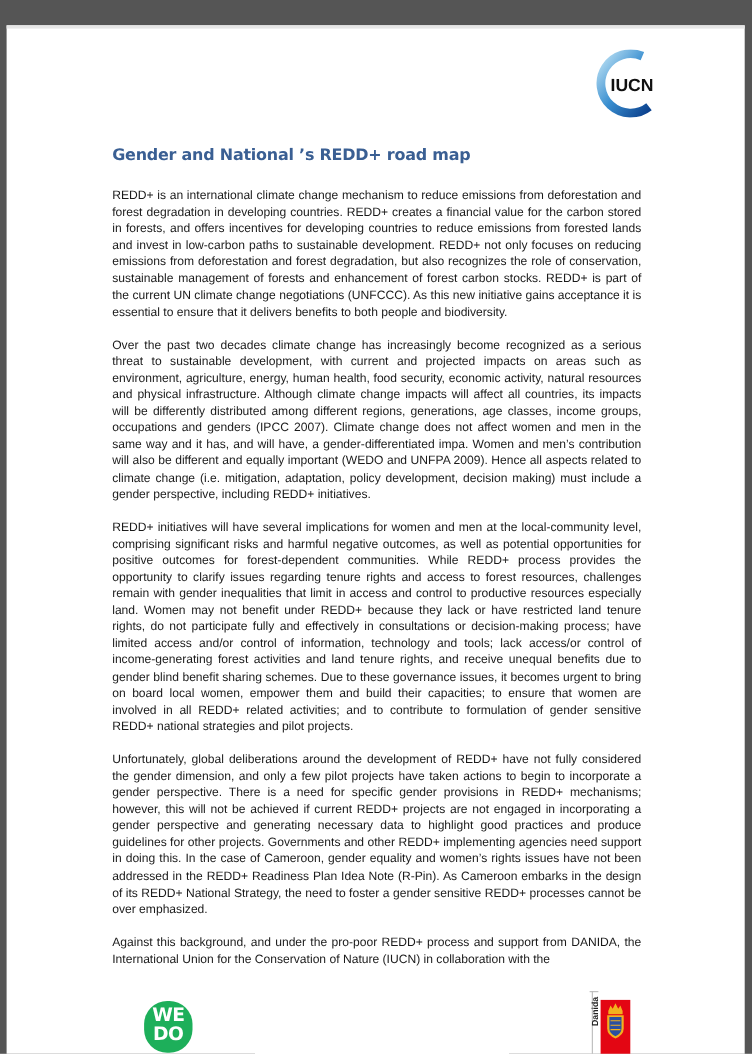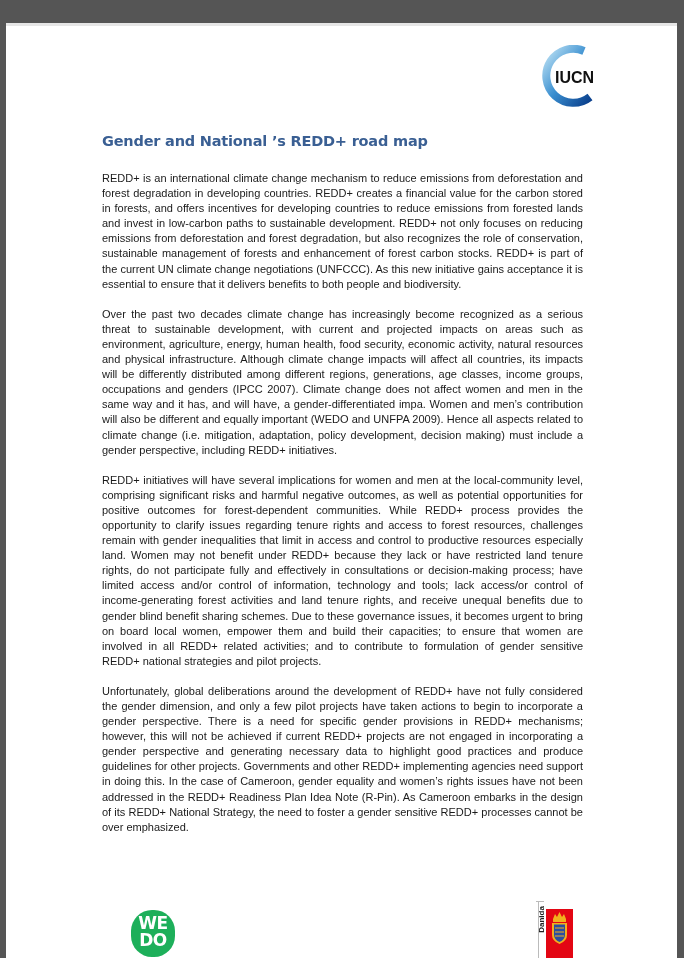--- a/index.html
+++ b/index.html
@@ -89,20 +89,21 @@
     </svg>
   </div>
 
   <div class="heading">Gender and National ’s REDD+ road map</div>
 
   <div class="body">
     <p>REDD+ is an international climate change mechanism to reduce emissions from deforestation and forest degradation in developing countries.  REDD+ creates a financial value for the carbon stored in forests, and offers incentives for developing countries to reduce emissions from forested lands and invest in low-carbon paths to sustainable development. REDD+ not only focuses on reducing emissions from deforestation and forest degradation, but also recognizes the role of conservation, sustainable management of forests and enhancement of forest carbon stocks.  REDD+ is part of the current UN climate change negotiations (UNFCCC). As this new initiative gains acceptance it is essential to ensure that it delivers benefits to both people and biodiversity.</p>
     <p>Over the past two decades climate change has increasingly become recognized as a serious threat to sustainable development, with current and projected impacts on areas such as environment, agriculture, energy, human health, food security, economic activity, natural resources and physical infrastructure. Although climate change impacts will affect all countries, its impacts will be differently distributed among different regions, generations, age classes, income groups, occupations and genders (IPCC 2007). Climate change does not affect women and men in the same way and it has, and will have, a gender-differentiated impa. Women and men’s contribution will also be different and equally important (WEDO and UNFPA 2009). Hence all aspects related to climate change (i.e. mitigation, adaptation, policy development, decision making) must include a gender perspective, including REDD+ initiatives.</p>
     <p>REDD+ initiatives will have several implications for women and men at the local-community level, comprising significant risks and harmful negative outcomes, as well as potential opportunities for positive outcomes for forest-dependent communities. While REDD+ process provides the opportunity to clarify issues regarding tenure rights and access to forest resources, challenges remain with gender inequalities that limit in access and control to productive resources especially land. Women may not benefit under REDD+ because they lack or have restricted land tenure rights, do not participate fully and effectively in consultations or decision-making process; have limited access and/or control of information, technology and tools; lack access/or control of income-generating forest activities and land tenure rights, and receive unequal benefits due to gender blind benefit sharing schemes. Due to these governance issues, it becomes urgent to bring on board local women, empower them and build their capacities; to ensure that women are involved in all REDD+ related activities; and to contribute to formulation of gender sensitive REDD+ national strategies and pilot projects.</p>
     <p>Unfortunately, global deliberations around the development of REDD+ have not fully considered the gender dimension, and only a few pilot projects have taken actions to begin to incorporate a gender perspective. There is a need for specific gender provisions in REDD+ mechanisms; however, this will not be achieved if current REDD+ projects are not engaged in incorporating a gender perspective and generating necessary data to highlight good practices and produce guidelines for other projects. Governments and other REDD+ implementing agencies need support in doing this. In the case of Cameroon, gender equality and women’s rights issues have not been addressed in the REDD+ Readiness Plan Idea Note (R-Pin). As Cameroon embarks in the design of its REDD+ National Strategy, the need to foster a gender sensitive REDD+ processes cannot be over emphasized.</p>
+    <p>Against this background, and under the pro-poor REDD+ process and support from DANIDA, the International Union for the Conservation of Nature (IUCN) in collaboration with the</p>
   </div>
 
   <div class="wedo-logo">
     <div>WE</div>
     <div>DO</div>
   </div>
 
   <div class="danida-logo">
     <div class="danida-topline"></div>
     <div class="danida-line"></div>

